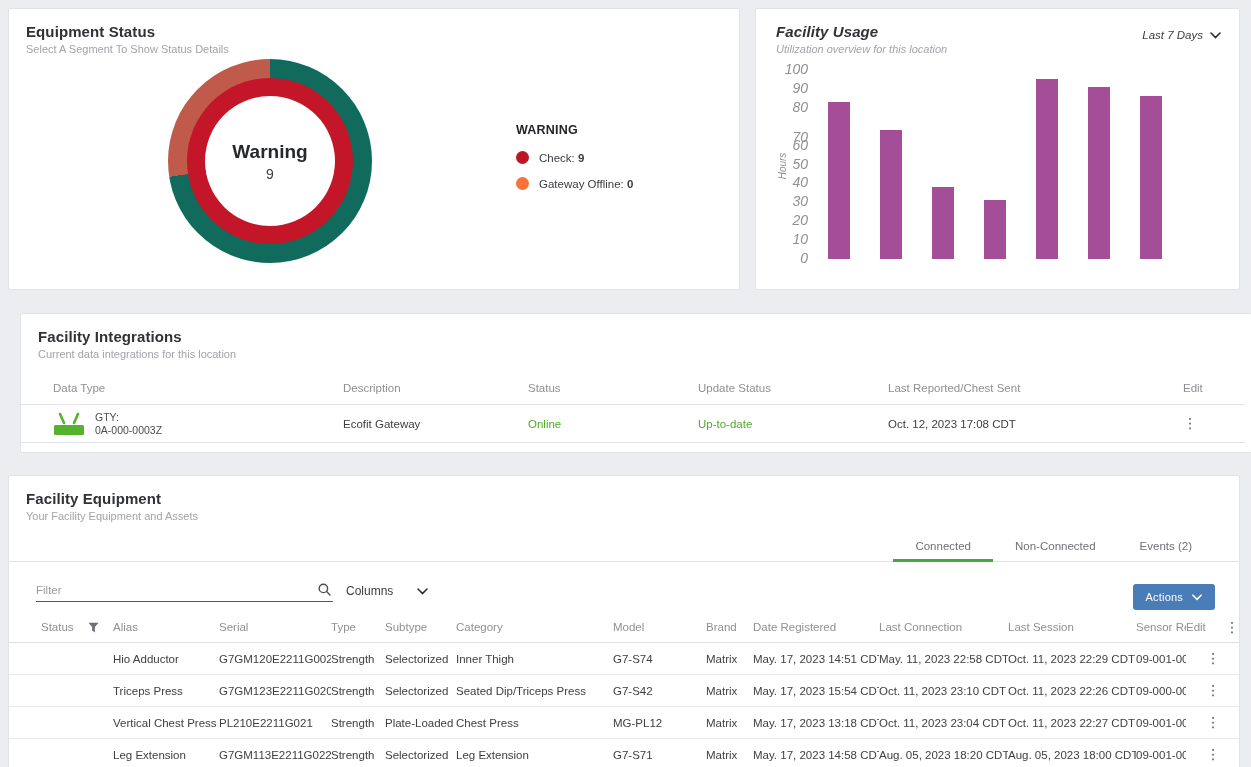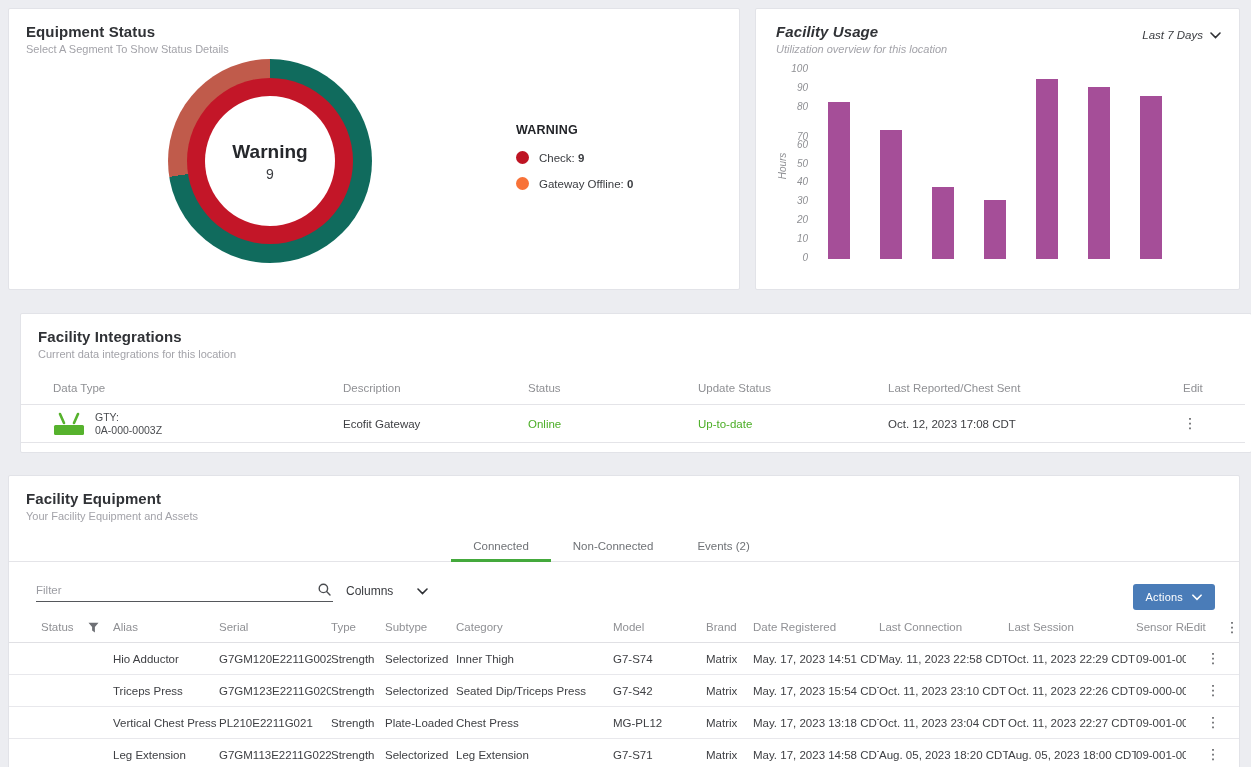--- a/index.html
+++ b/index.html
@@ -27,21 +27,21 @@
   .legend-item { display:flex; align-items:center; gap:10px; margin-bottom:13px; }
   .legend-dot { width:13px; height:13px; border-radius:50%; flex:0 0 auto; }
   .legend-text { font-size:11.5px; color:#3A3C40; }
   .legend-text b { font-weight:700; }
 
   
   #card-usage { left:755px; top:8px; width:485px; height:282px;font-style:italic; }
   .usage-head { display:flex; justify-content:space-between; align-items:flex-start; padding:14px 18px 0 20px; }
   .range-select { display:flex; align-items:center; gap:7px; font-size:11.5px; color:#3A3C40; margin-top:6px; cursor:pointer; }
   .y-axis { position:absolute; left:0; top:61px; width:52px; height:189px; }
-  .y-axis span { position:absolute; right:0; font-size:10px; color:#8F9094; line-height:10px; text-align:right; width:72px; }
+  .y-axis span { position:absolute; right:0; font-size:14px; color:#8F9094; line-height:10px; text-align:right; width:72px; }
   .y-unit { position:absolute; left:26px; top:157px; transform:translate(-50%,-50%) rotate(-90deg);
             font-size:10px; color:#8F9094; }
   .plot { position:absolute; left:60px; top:61px; width:410px; height:189px;
           display:flex; align-items:flex-end; gap:30px; padding-left:12px; }
   .usage-bar { width:22px; }
 
   
   #card-integrations { left:20px; top:313px; width:1232px; height:140px; overflow:hidden; }
   table { border-collapse:collapse; table-layout:fixed; }
   #int-table { width:1224px; margin-top:14px; }
@@ -50,21 +50,21 @@
   #int-table td { font-size:11.5px; color:#3F4044; border-bottom:1px solid #E4E4E8; height:38px;
                   white-space:nowrap; overflow:hidden; }
   .pad-l { padding-left:32px !important; }
   .dt-cell { display:flex; align-items:center; gap:9px; }
   .dt-lines { font-size:10.5px; color:#4A4C50; line-height:13px; }
   .green-text { color:#4CAE27 !important; }
 
   
   #card-equipment { left:8px; top:475px; width:1232px; height:340px; overflow:hidden; }
   .tabs-row { position:absolute; top:56px; left:0; right:0; height:30px; border-bottom:1px solid #E4E4E8;
-              display:flex; justify-content:center; padding-right:25px; }
+              display:flex; justify-content:flex-end; padding-right:25px; }
   .tab { font-size:11.5px; color:#6F7276; padding:8px 22px 0 22px; text-align:center; cursor:pointer;
          border-bottom:3px solid transparent; height:30px; }
   .tab.active { border-bottom-color:#44A93C; }
 
   .controls-row { position:absolute; top:100px; left:27px; right:24px; height:36px; }
   .filter-wrap { position:absolute; left:0; top:4px; width:297px; border-bottom:1px solid #55575B; height:22px; }
   .filter-wrap input { border:none; outline:none; background:transparent; width:272px; font-size:11.5px;
                        color:#3F4044; font-family:"Liberation Sans",sans-serif; padding:3px 0; }
   .filter-wrap input::placeholder { color:#9B9CA2; }
   .search-ic { position:absolute; right:2px; top:3px; }

